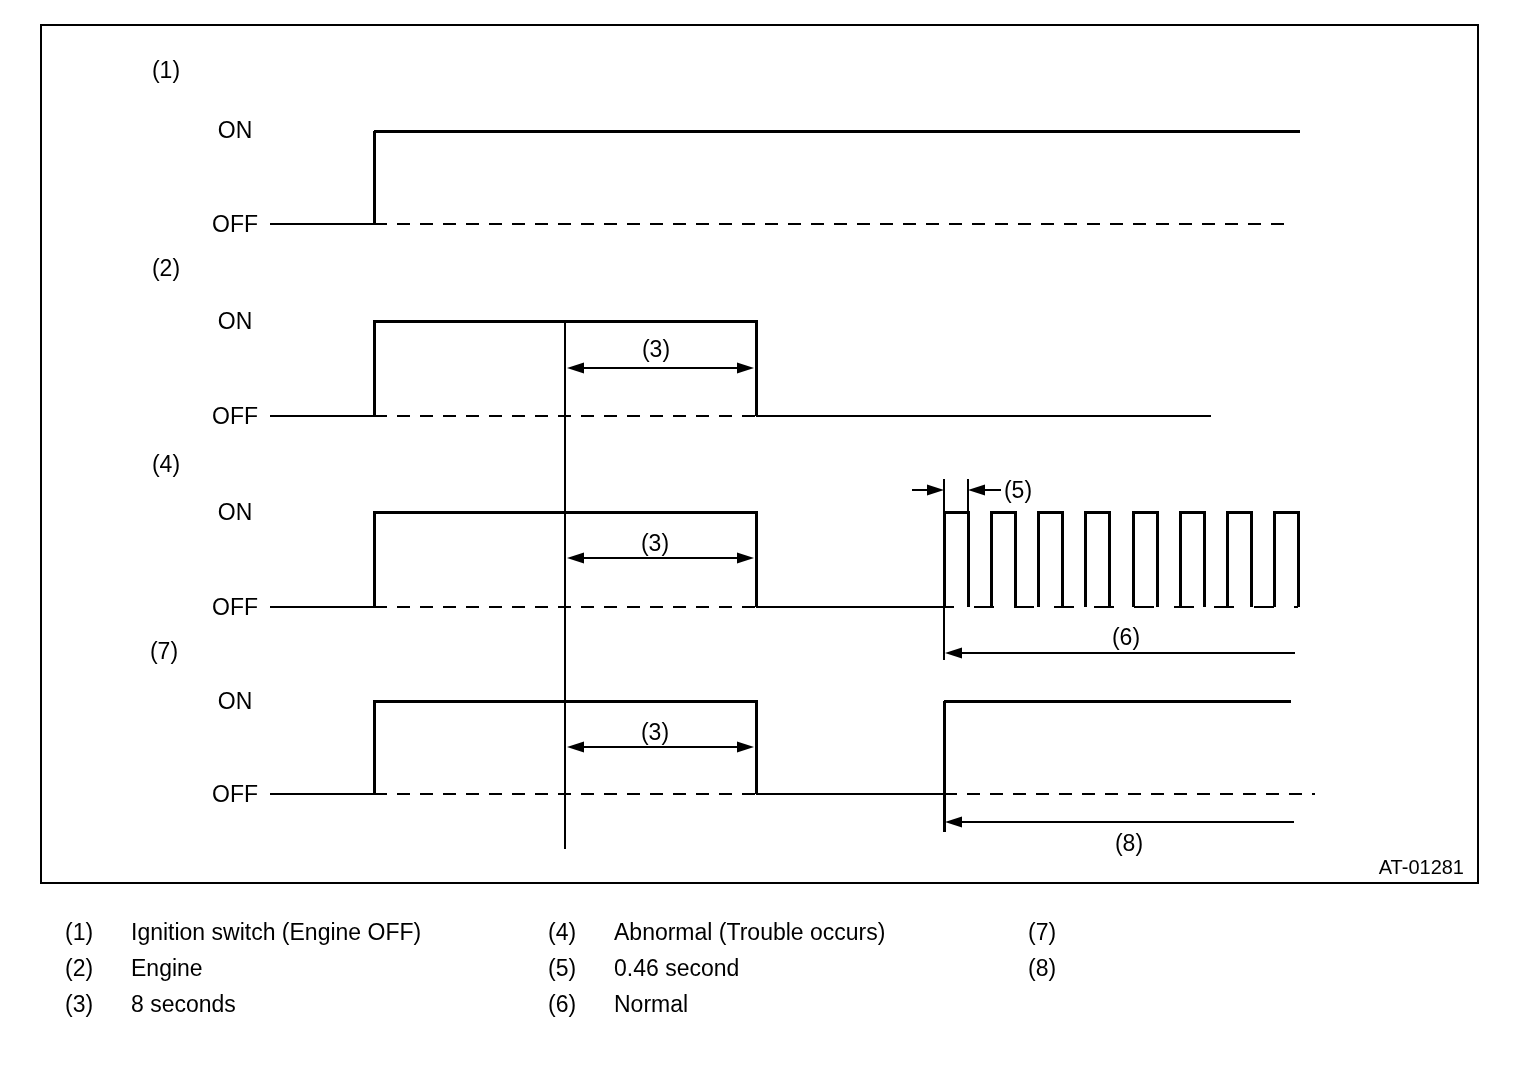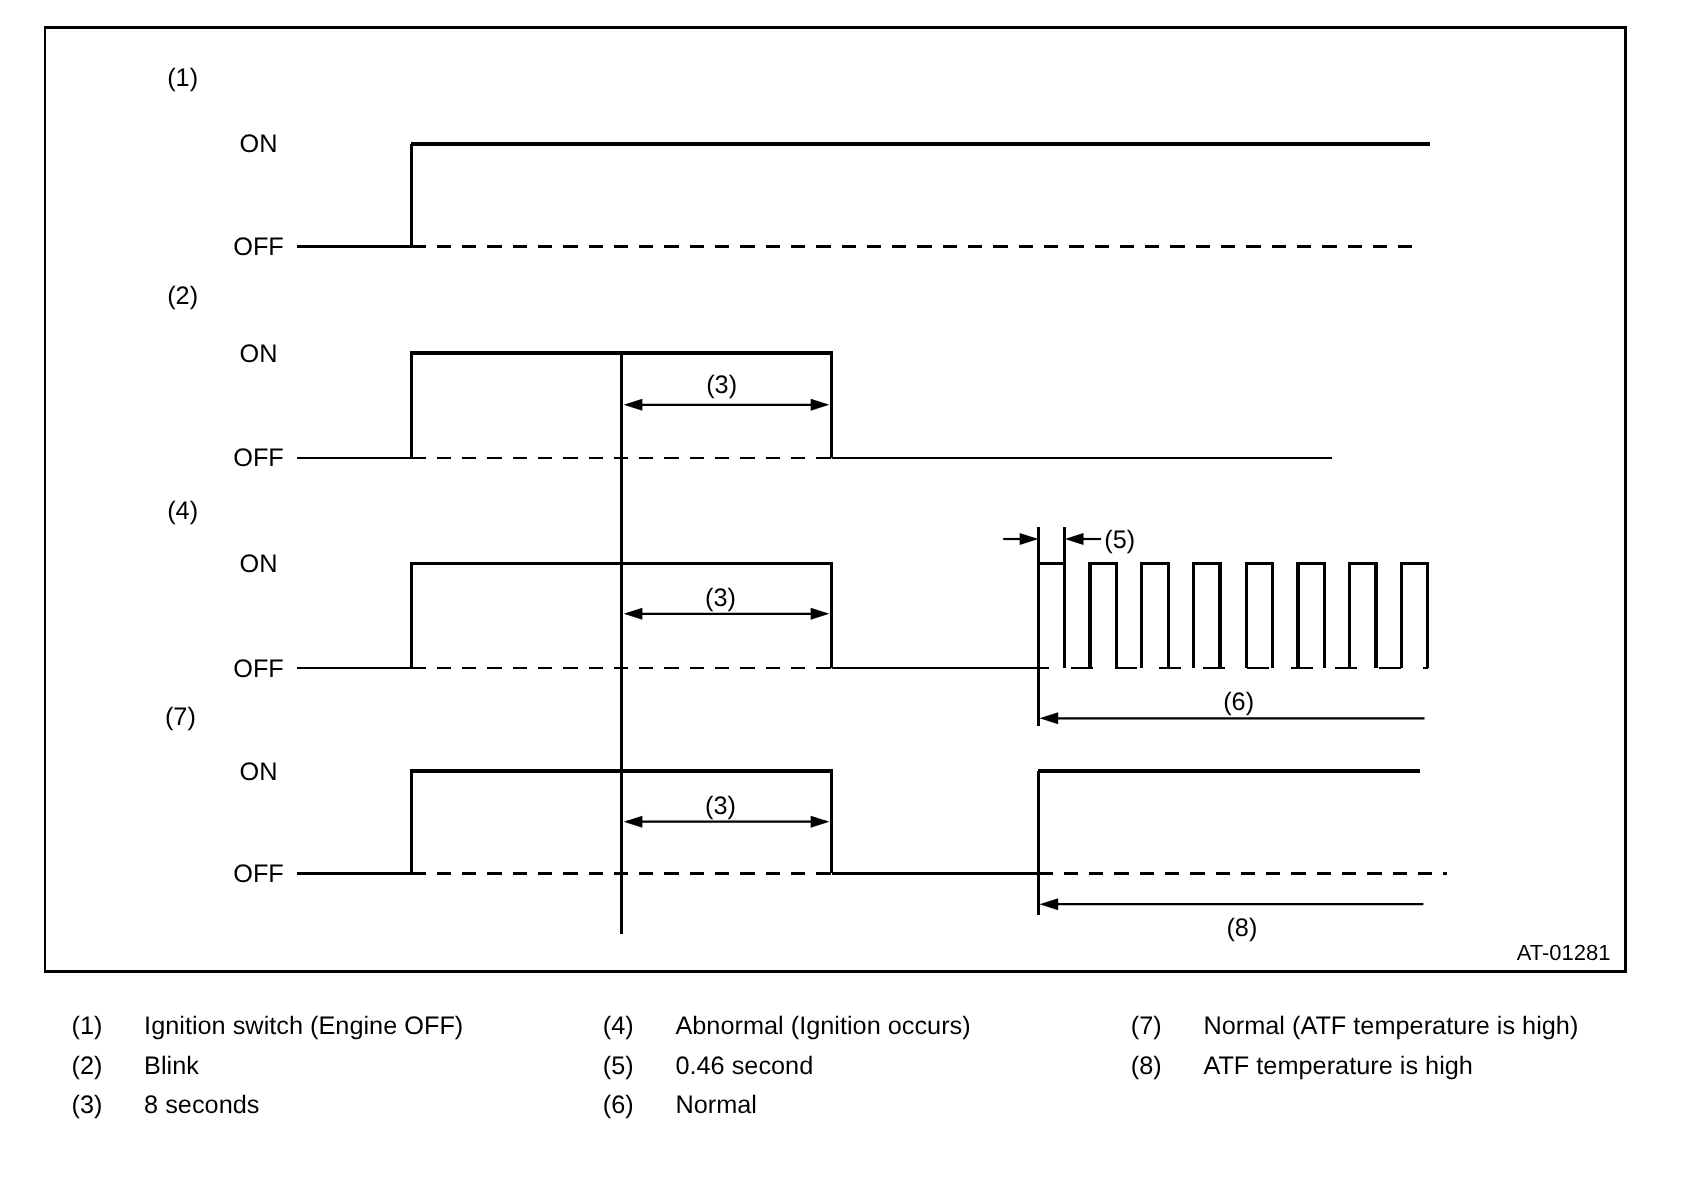--- a/index.html
+++ b/index.html
@@ -144,46 +144,44 @@
 
   
   <div class="legend">
     <div class="col col1">
       <div class="row">
         <span class="num">(1)</span>
         <span class="txt">Ignition switch (Engine OFF)</span>
       </div>
       <div class="row">
         <span class="num">(2)</span>
-        <span class="txt">Blink</span>
+        <span class="txt">Engine</span>
       </div>
       <div class="row">
         <span class="num">(3)</span>
         <span class="txt">8 seconds</span>
       </div>
     </div>
     <div class="col col2">
       <div class="row">
         <span class="num">(4)</span>
-        <span class="txt">Abnormal (Ignition occurs)</span>
+        <span class="txt">Abnormal (Trouble occurs)</span>
       </div>
       <div class="row">
         <span class="num">(5)</span>
         <span class="txt">0.46 second</span>
       </div>
       <div class="row">
         <span class="num">(6)</span>
         <span class="txt">Normal</span>
       </div>
     </div>
     <div class="col col3">
       <div class="row">
         <span class="num">(7)</span>
-        <span class="txt">Normal (ATF temperature is high)</span>
       </div>
       <div class="row">
         <span class="num">(8)</span>
-        <span class="txt">ATF temperature is high</span>
       </div>
     </div>
   </div>
 
 </div>
 
 </body></html>

